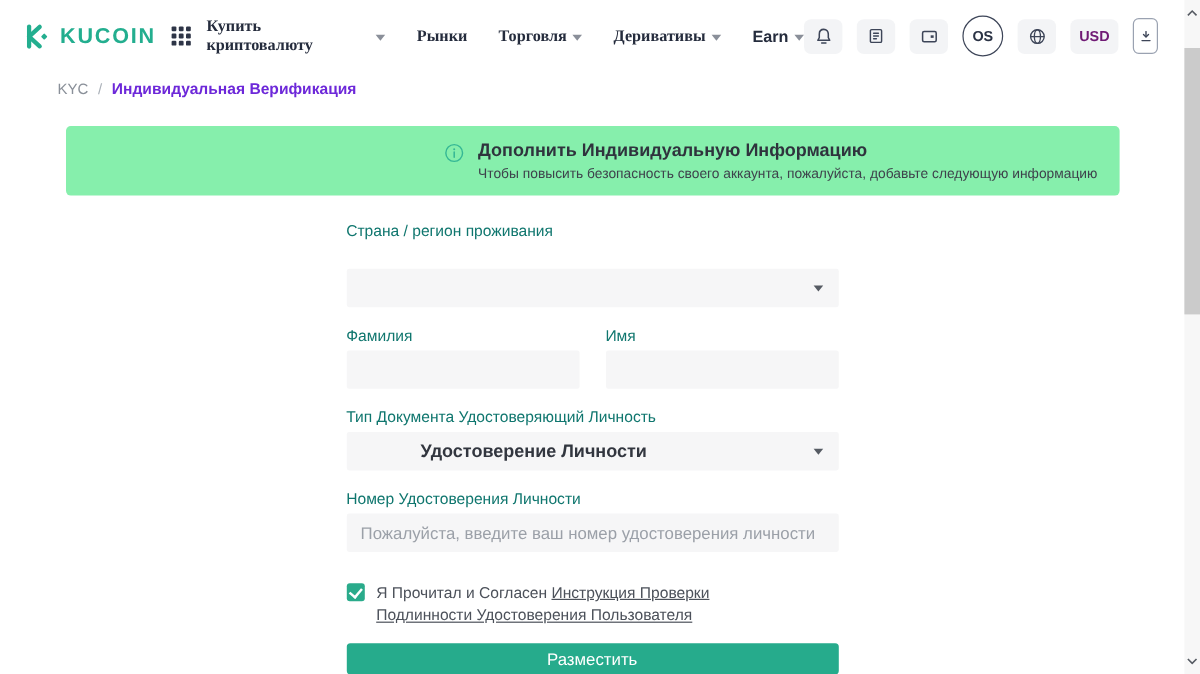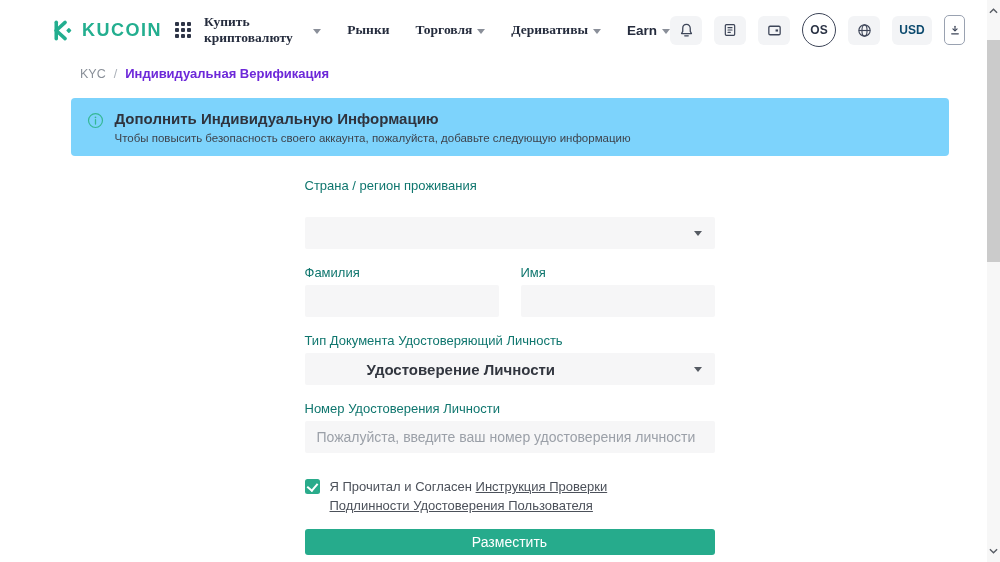--- a/index.html
+++ b/index.html
@@ -1,47 +1,47 @@
 <!DOCTYPE html>
 <html><head>
 <meta charset="utf-8">
 <style>
   * { margin:0; padding:0; box-sizing:border-box; }
   html,body { width:1000px; height:562px; overflow:hidden; }
   body { font-family:"Liberation Sans", sans-serif; background:#fff; position:relative; color:#30343e; }
 
-  .content { width:987px;padding-left:32px; }
+  .content { width:987px; }
 
   
   .topbar { height:60px; display:flex; align-items:center; justify-content:space-between; padding:0 22px 0 18px; background:#fff; }
   .topbar-left { display:flex; align-items:center; }
   .logo { display:flex; align-items:center; gap:7px; cursor:pointer; text-decoration:none; }
   .logo-text { font-size:18px; font-weight:800; letter-spacing:1.5px; color:#23ae8f; }
   .grid-icon { display:grid; grid-template-columns:repeat(3,4px); grid-gap:2px; margin:0 13px 0 13px; cursor:pointer; }
   .grid-icon i { width:4px; height:4px; background:#2e3547; border-radius:1px; }
   .nav { display:flex; align-items:center; gap:26px; }
   .nav a { display:flex; align-items:center; gap:5px; text-decoration:none; color:#252c3d; font-size:13.5px; font-weight:700; font-family:"Liberation Serif", serif; cursor:pointer; }
   .nav a.latin { font-family:Liberation Sans, sans-serif; font-weight:600; }
   .caret { width:0; height:0; border-left:4px solid transparent; border-right:4px solid transparent; border-top:5px solid #8a8f99; margin-top:2px; }
 
   .topbar-right { display:flex; align-items:center; gap:12px; }
   .icon-btn { width:32px; height:29px; border:none; background:#f3f4f6; border-radius:6px; display:flex; align-items:center; justify-content:center; cursor:pointer; }
   .icon-btn svg { display:block; }
-  .currency-btn { width:40px; font-size:12px; font-weight:700; color:#0c4a6e; font-family:"Liberation Sans", sans-serif; }
+  .currency-btn { width:40px; font-size:12px; font-weight:700; color:#701a75; font-family:"Liberation Sans", sans-serif; }
   .avatar { width:34px; height:34px; border-radius:50%; background:#fff; border:1.5px solid #3d4558; display:flex; align-items:center; justify-content:center; font-size:12px; font-weight:700; color:#2b3345; cursor:pointer; }
   .download-btn { width:21px; height:30px; background:#fff; border:1px solid #9aa2b1; border-radius:5px; display:flex; align-items:center; justify-content:center; cursor:pointer; }
 
   
   .breadcrumb { margin:6px 0 0 48px; font-size:12.5px; display:flex; align-items:center; gap:8px; }
   .breadcrumb .root { color:#8a9099; text-decoration:none; cursor:pointer; }
   .breadcrumb .sep { color:#aab0b8; }
   .breadcrumb .current { color:#6d28d9; font-weight:700; font-size:13px; }
 
   
-  .banner { width:878px; margin:17px auto 0; background:#7dd3fc; border-radius:4px; padding:12px 18px 12px 16px; display:flex; gap:11px; }
+  .banner { width:878px; margin:24px auto 0; background:#86efac; border-radius:4px; padding:12px 18px 12px 16px; display:flex; gap:11px;justify-content:flex-end; }
   .banner-icon { margin-top:2px; flex:0 0 auto; }
   .banner-title { font-size:15px; font-weight:600; color:#2f333d; }
   .banner-sub { font-size:11.5px; color:#3e434c; margin-top:5px; }
 
   
   .form { width:410px; margin:0 auto; }
   .form .field-label { display:block; font-size:13px; color:#0f766e; margin:16px 0 5px; }
   .form .field-label.first { margin-top:22px; margin-bottom:24px; }
   .select { height:32px; background:#f6f6f7; border-radius:2px; display:flex; align-items:center; padding:0 14px; cursor:pointer; position:relative; }
   .select .sel-caret { position:absolute; right:13px; top:14px; width:0; height:0; border-left:4.5px solid transparent; border-right:4.5px solid transparent; border-top:5.5px solid #565b63; }

